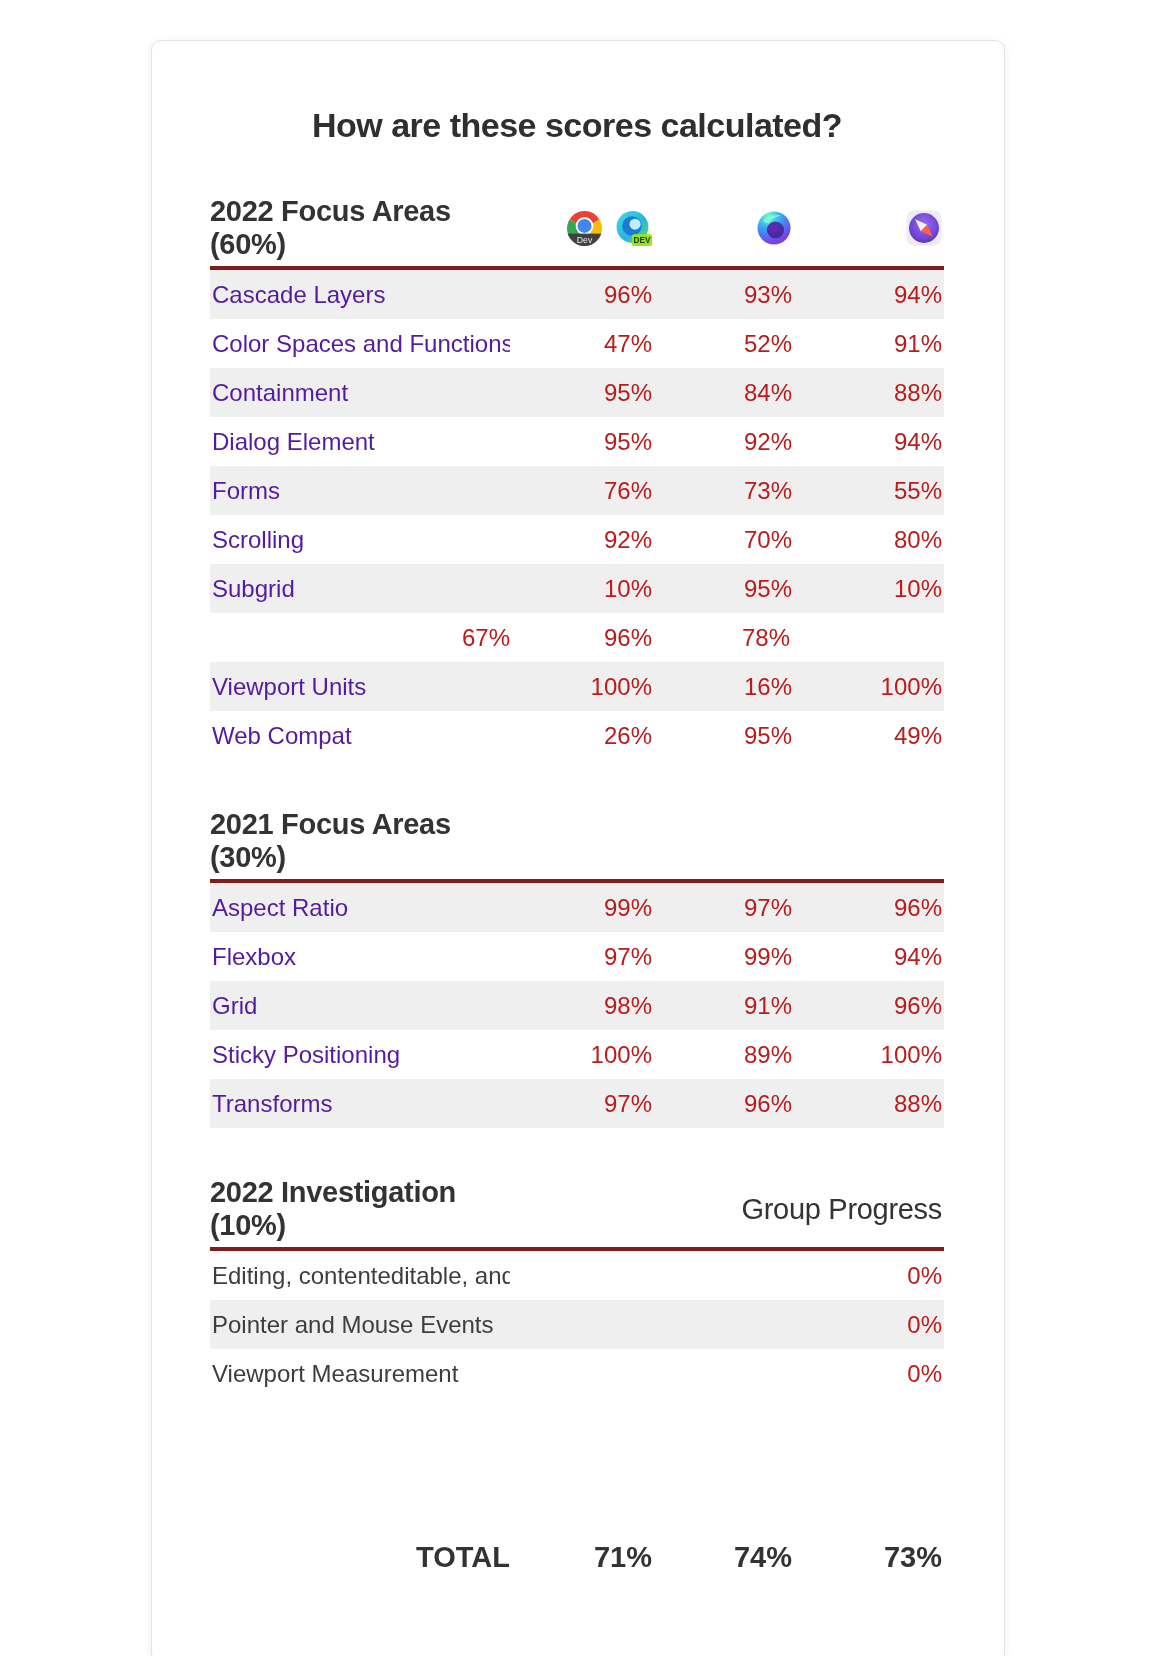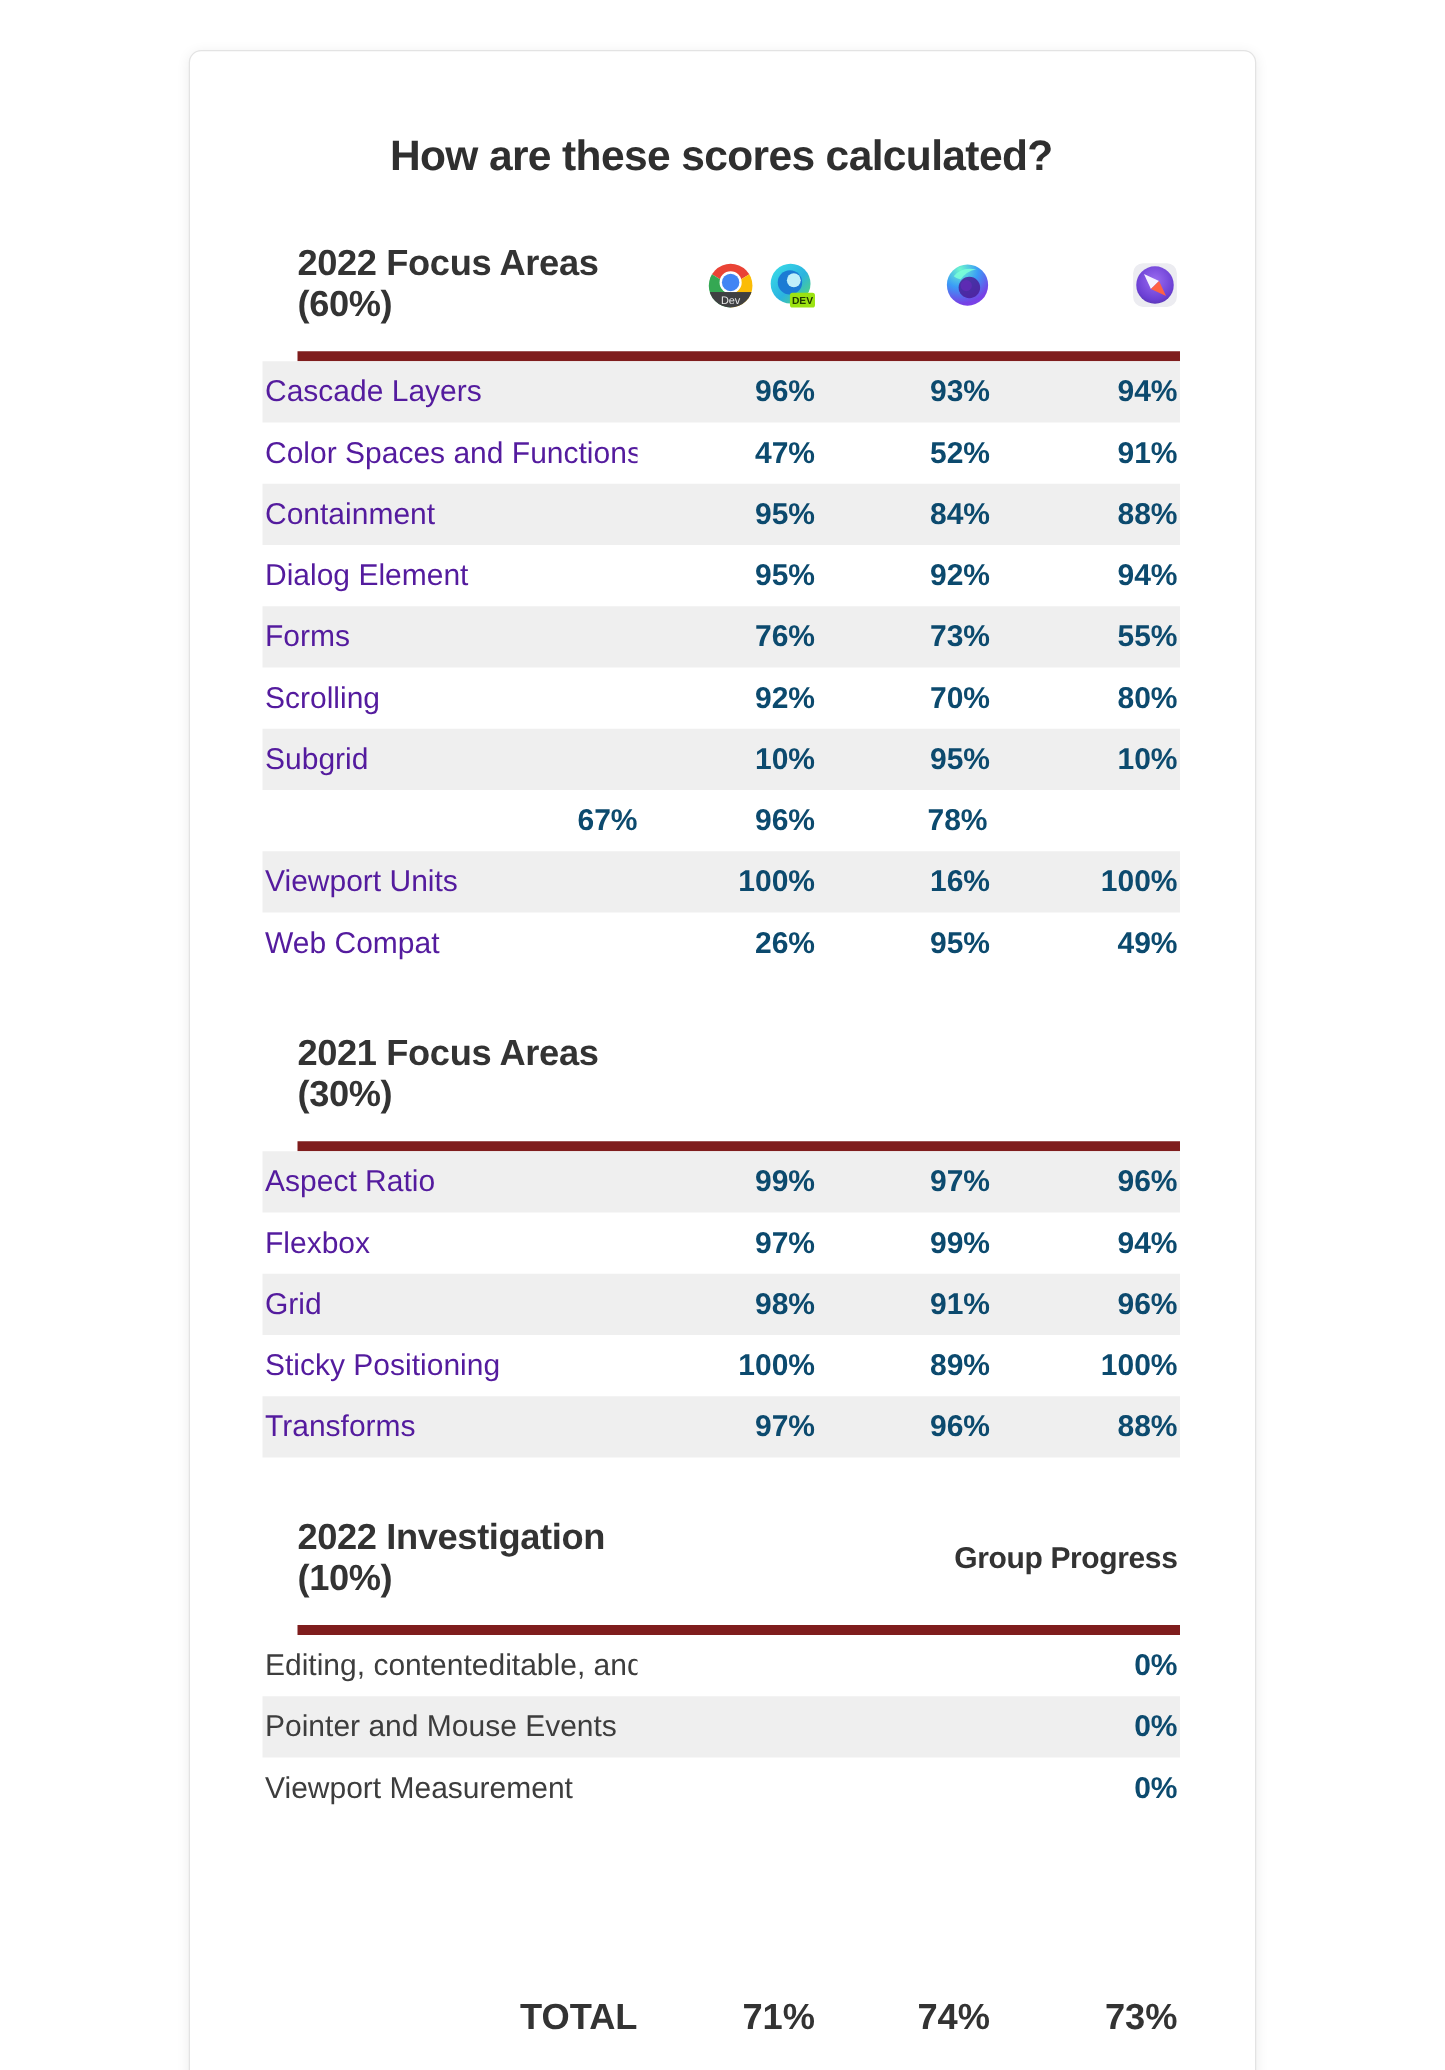--- a/index.html
+++ b/index.html
@@ -19,41 +19,40 @@
     margin:0 0 48px 0;text-align:center;
     font-size:34px;line-height:44px;font-weight:700;color:#2f2f2f;
     letter-spacing:-.5px;
   }
   .grid-row{
     display:grid;grid-template-columns:1fr 142px 140px 152px;
     align-items:center;
   }
   .section-header{
     margin-top:48px;
-    padding-bottom:20px;
-    border-bottom:8px solid #7f1d1d;
-    margin-left:28px;
+    padding-bottom:5px;
+    border-bottom:4px solid #7f1d1d;
   }
   .section-header.first{margin-top:0;}
   .section-heading{
     font-size:29px;font-weight:700;color:#333;letter-spacing:-.3px;
   }
   .icon-cell{display:flex;justify-content:flex-end;align-items:center;gap:12px;}
   .icon-cell.pad{padding-right:2px;}
   .icon-cell svg{display:block;}
   .t-row{height:49px;font-size:24px;}
   .t-row.stripe{background:#efefef;}
   .t-row .label{padding-left:2px;white-space:nowrap;overflow:hidden;}
   .t-row a{color:#541b9e;text-decoration:none;}
-  .num{text-align:right;color:#0c4a6e;font-variant-numeric:tabular-nums;font-weight:bold;}
+  .num{text-align:right;color:#b91c1c;font-variant-numeric:tabular-nums;}
   .num.last{padding-right:2px;}
   .value-span{grid-column:2 / 5;text-align:right;padding-right:2px;}
   .group-progress{
     grid-column:2 / 5;text-align:right;padding-right:2px;
-    font-size:24px;font-weight:700;color:#333;letter-spacing:-.3px;
+    font-size:29px;font-weight:400;color:#333;letter-spacing:-.3px;
   }
   .total-row{
     margin-top:135px;height:49px;font-size:29px;font-weight:700;color:#333;
   }
   .total-row .total-label{text-align:right;padding-right:0;}
   .total-row .num{font-weight:700;color:#333;}
 </style>
 </head>
 <body>
 

